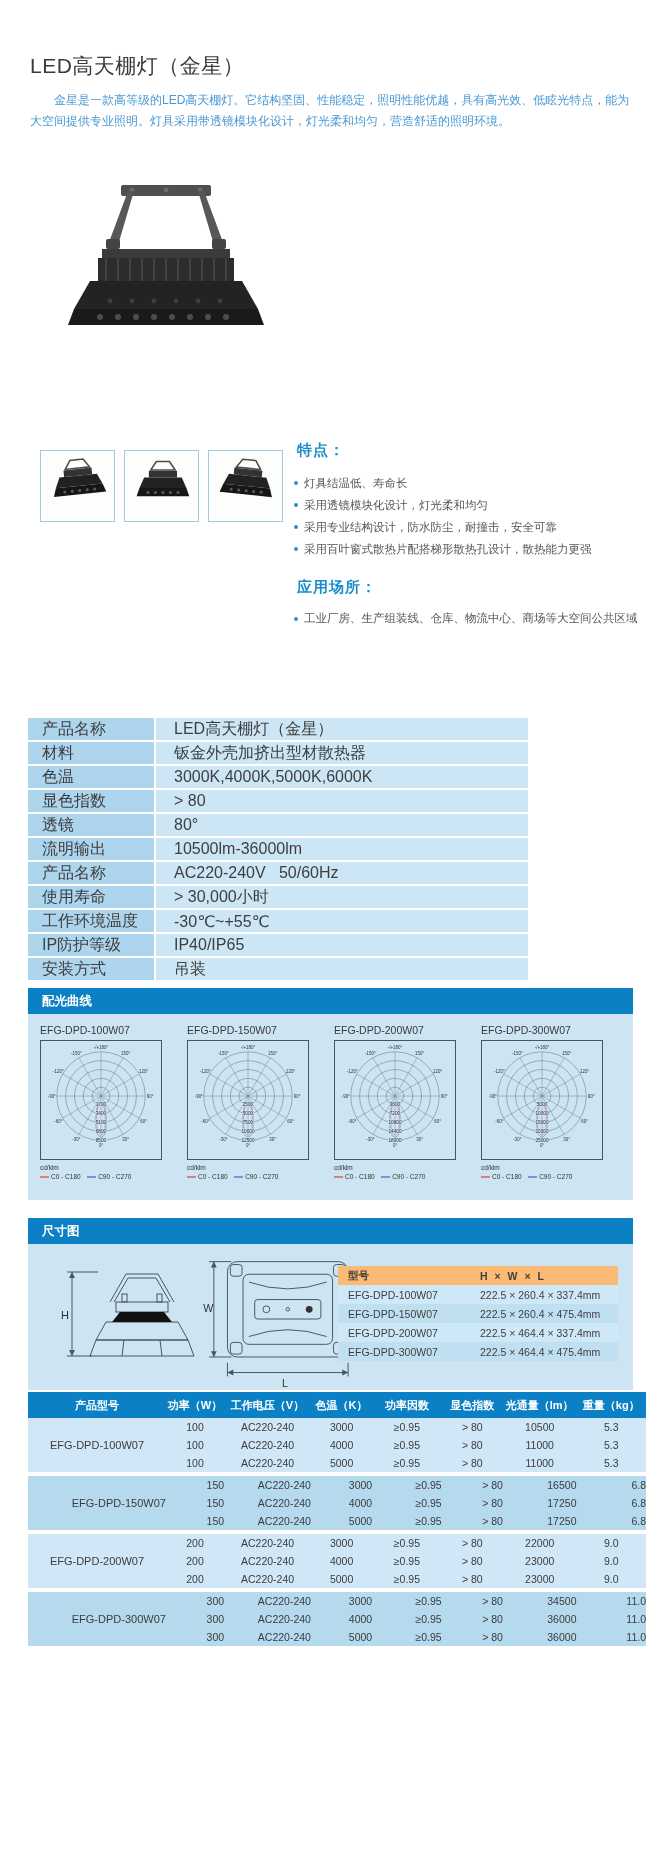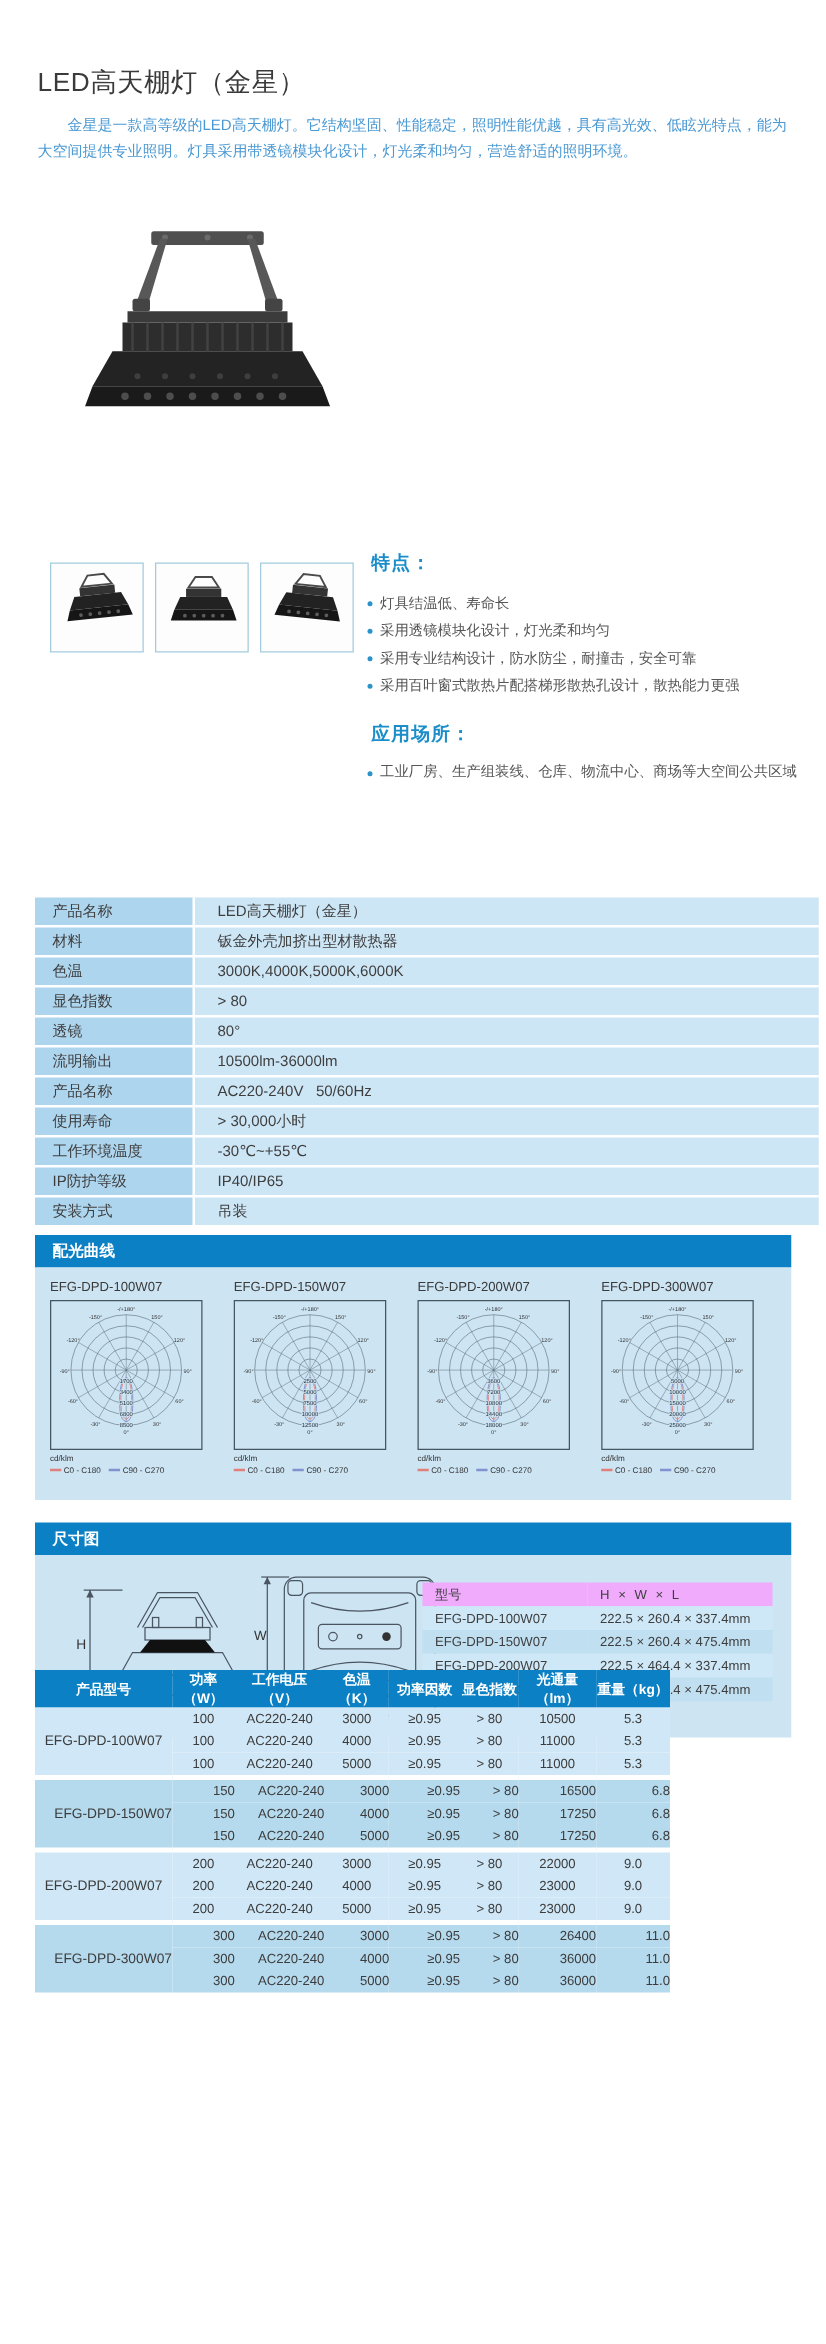--- a/index.html
+++ b/index.html
@@ -24,22 +24,22 @@
   .blist li::before{content:"";position:absolute;left:1px;top:9px;width:4px;height:4px;
                     border-radius:50%;background:#2a93c9;}
   .feat-list{top:472px;width:348px;}
   .app-list{top:608px;width:350px;}
   .app-list li{line-height:20px;}
 
   .sec-header{position:absolute;left:28px;width:605px;height:26px;background:#0c80c4;
               color:#fff;font-size:12.5px;font-weight:bold;line-height:26px;
               padding-left:14px;box-sizing:border-box;}
 
-  .tech-table{position:absolute;left:28px;top:718px;width:627px;border-collapse:collapse;
-              font-size:12px;color:#3e3e3e;}
+  .tech-table{position:absolute;left:28px;top:718px;width:500px;border-collapse:collapse;
+              font-size:16px;color:#3e3e3e;}
   .tech-table td{height:22px;padding:0;border-bottom:2px solid #fff;}
   .tech-table td.tp-label{width:112px;background:#aed5ee;border-right:2px solid #fff;
                           padding-left:14px;}
   .tech-table td.tp-value{background:#cde6f6;padding-left:18px;white-space:pre;}
 
   .photo-area{position:absolute;left:28px;top:1014px;width:605px;height:186px;
               background:#cde4f3;display:flex;justify-content:space-between;
               padding:8px 12px 0 12px;box-sizing:border-box;}
   .pc-block{width:140px;}
   .pc-title{font-size:10.5px;color:#3a3a3a;margin:2px 0 4px 0;}
@@ -47,26 +47,26 @@
   .pc-box svg{display:block;width:100%;height:100%;}
   .pc-leg{font-size:6.5px;color:#333;margin-top:3px;line-height:9px;}
   .sw{display:inline-block;width:9px;height:2px;vertical-align:middle;margin-right:2px;}
 
   .dims-bg{position:absolute;left:28px;top:1244px;width:605px;height:146px;background:#cde4f3;}
   .dims-draw-side{position:absolute;left:30px;top:12px;}
   .dims-draw-top{position:absolute;left:172px;top:4px;}
   .dims-table{position:absolute;left:338px;top:1266px;width:280px;border-collapse:collapse;
               font-size:10.5px;color:#3e3e3e;}
   .dims-table th,.dims-table td{height:19px;padding:0 0 0 10px;text-align:left;font-weight:normal;}
-  .dims-table thead th{background:#f0abfc;}
+  .dims-table thead th{background:#fdba74;font-weight:bold;}
   .dims-table thead th.dimcol{letter-spacing:2px;}
   .dims-table tbody tr:nth-child(odd) td{background:#cfe8f7;}
   .dims-table tbody tr:nth-child(even) td{background:#c0e0f2;}
 
-  .spec-table{position:absolute;left:28px;top:1336px;width:508px;border-collapse:collapse;
+  .spec-table{position:absolute;left:28px;top:1392px;width:618px;border-collapse:collapse;
               text-align:center;font-size:10.5px;color:#3c3c3c;}
   .spec-table thead th{background:#0c80c4;color:#fff;font-size:11px;font-weight:bold;
                        height:26px;padding:0;}
   .spec-table tbody td{height:18px;padding:0;}
   .spec-table tbody tr.g0 td{background:#cfe7f6;}
   .spec-table tbody tr.g1 td{background:#b5d9ed;text-align:right;}
   .spec-table td.model-cell{font-size:11px;}
   .spec-table tbody tr.grp-first td{border-top:4px solid #fff;}
 </style>
 </head>
@@ -616,21 +616,21 @@
           <td>23000</td>
           <td>9.0</td>
         </tr>
         <tr class="g1 grp-first">
           <td class="model-cell" rowspan="3">EFG-DPD-300W07</td>
           <td>300</td>
           <td>AC220-240</td>
           <td>3000</td>
           <td>≥0.95</td>
           <td>&gt; 80</td>
-          <td>26400</td>
+          <td>34500</td>
           <td>11.0</td>
         </tr>
         <tr class="g1">
           <td>300</td>
           <td>AC220-240</td>
           <td>4000</td>
           <td>≥0.95</td>
           <td>&gt; 80</td>
           <td>36000</td>
           <td>11.0</td>

